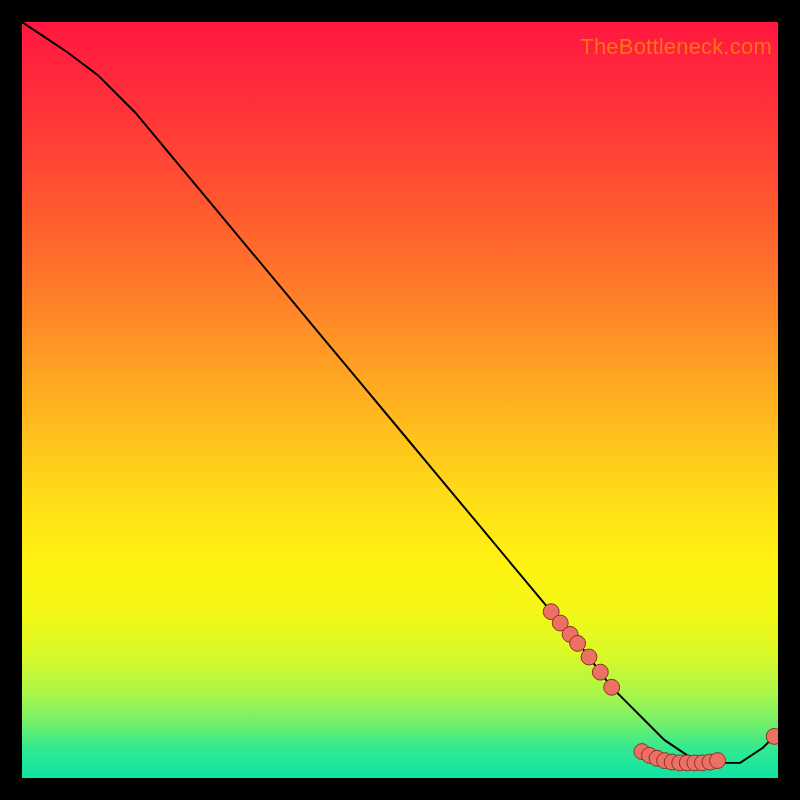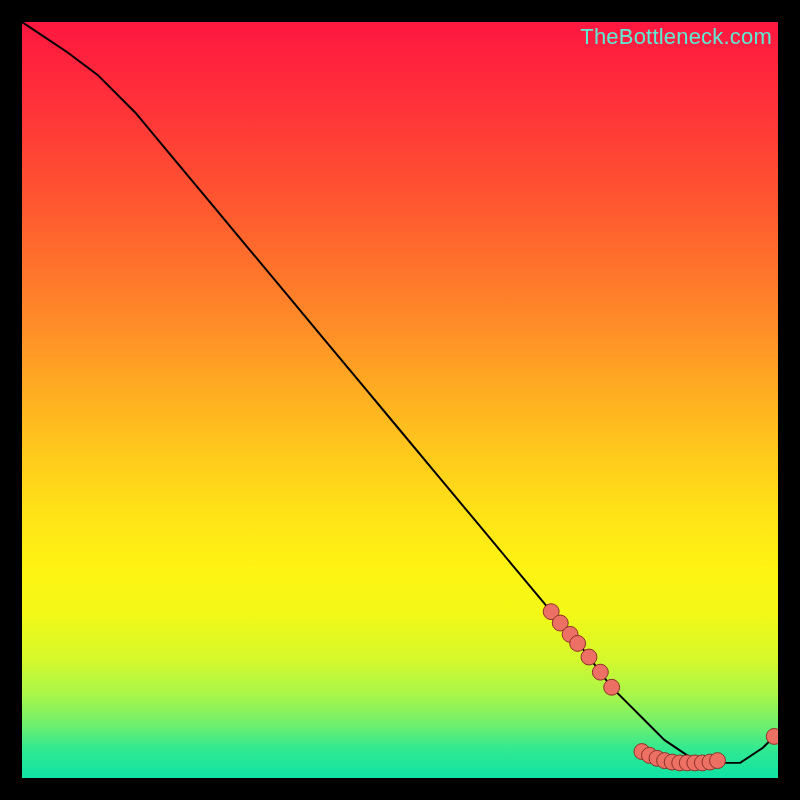--- a/index.html
+++ b/index.html
@@ -44,23 +44,23 @@
       #f3f816 78%,
       #d7f92a 84%,
       #a8f64a 89%,
       #6fef6e 93%,
       #33e98f 96%,
       #0fe3a6 100%
     );
   }
   .watermark {
     position: absolute;
-    top: 2px;
+    top: 12px;
     right: 6px;
-    color: #5eead4;
+    color: #f97316;
     font-size: 22px;
     font-weight: 500;
     letter-spacing: 0.2px;
     z-index: 5;
     user-select: none;
   }
   svg.overlay {
     position: absolute;
     left: 0;
     top: 0;

